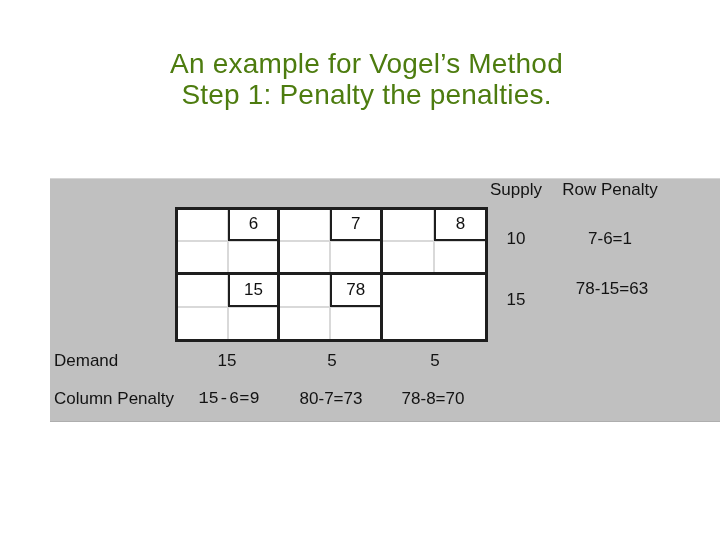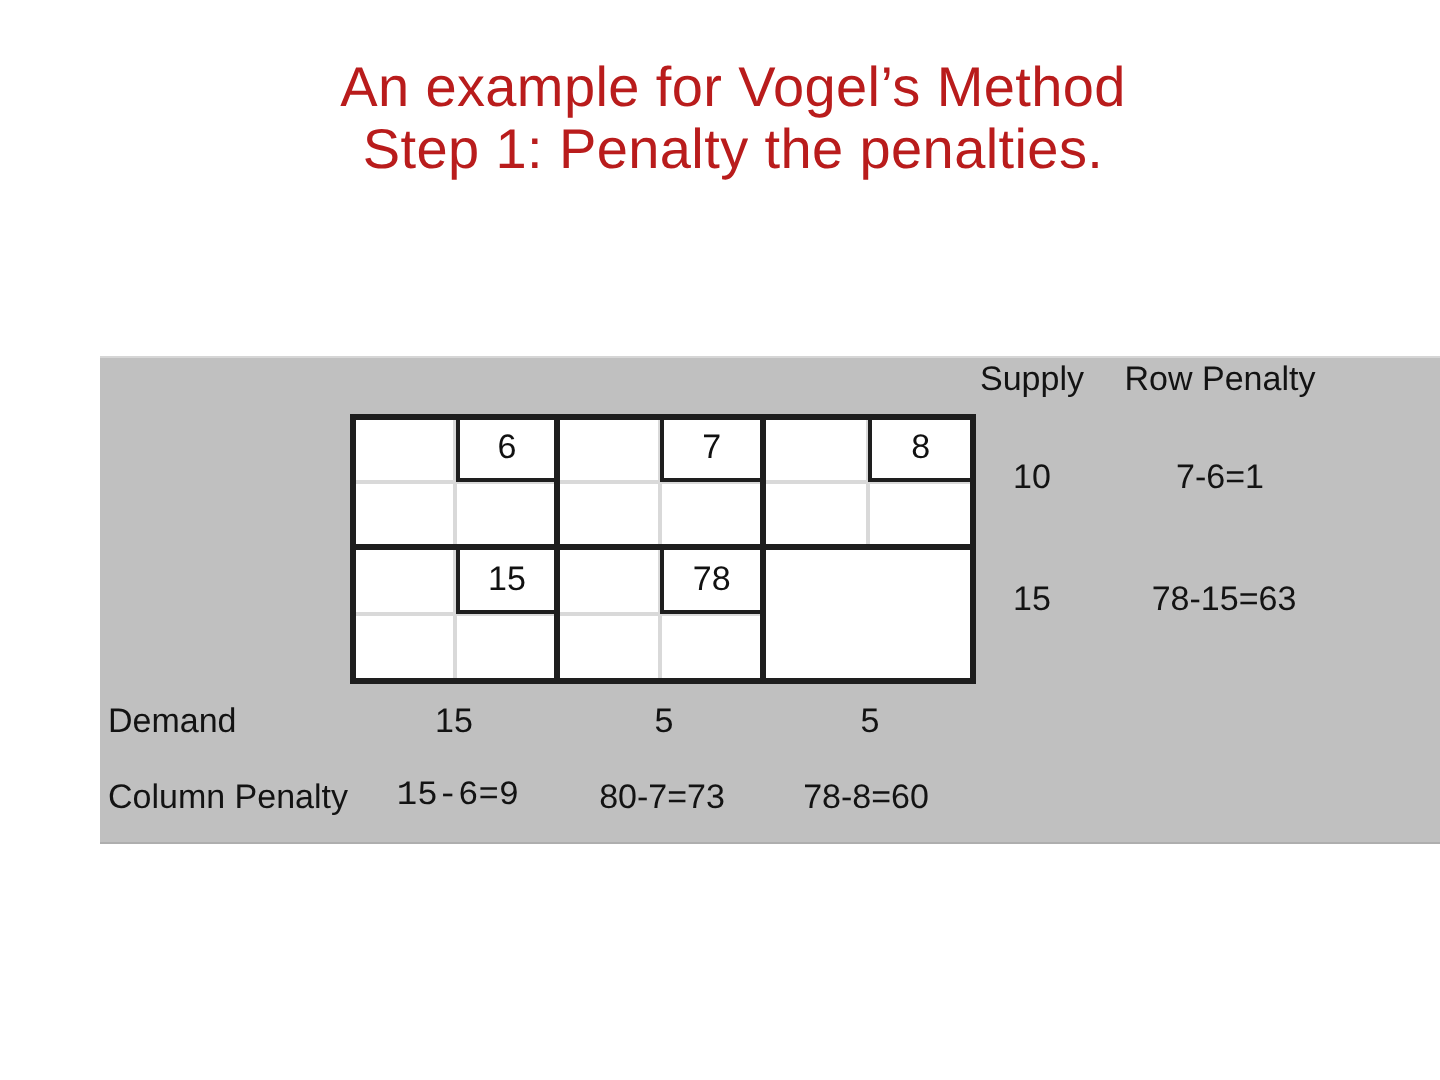--- a/index.html
+++ b/index.html
@@ -1,22 +1,22 @@
 <!DOCTYPE html>
 <html><head>
 <meta charset="utf-8">
 <style>
   * { margin:0; padding:0; box-sizing:border-box; }
   html,body { width:720px; height:540px; background:#ffffff; overflow:hidden;
               font-family:"Liberation Sans", sans-serif; color:#0d0d0d; }
   .slide { position:relative; width:720px; height:540px; background:#ffffff; }
 
   
-  .title { position:absolute; top:28px; left:0; width:720px; padding-left:13px;
-           text-align:center; font-size:28px; line-height:31px; color:#b91c1c;
+  .title { position:absolute; top:48px; left:0; width:720px; padding-left:13px;
+           text-align:center; font-size:28px; line-height:31px; color:#4d7c0f;
            letter-spacing:0.2px; }
 
   
   .panel { position:absolute; left:50px; top:178px; width:686px; height:244px;
            background:#c0c0c0; font-size:17px; line-height:18px; color:#131313;
            box-shadow: inset 0 1px 0 #d6d6d6, inset 0 -1px 0 #aeaeae; }
 
   .ptext { position:absolute; white-space:nowrap; }
   .cval  { position:absolute; white-space:nowrap; transform:translateX(-50%); }
 
@@ -74,26 +74,26 @@
       <div class="cell">
         <div class="costbox">
           <span>78</span>
         </div>
       </div>
     </div>
 
     <span class="cval" style="left:466px; top:52px;">10</span>
     <span class="cval" style="left:560px; top:52px;">7-6=1</span>
     <span class="cval" style="left:466px; top:113px;">15</span>
-    <span class="cval" style="left:562px; top:113px;">78-15=63</span>
+    <span class="cval" style="left:562px; top:102px;">78-15=63</span>
 
     <span class="ptext" style="left:4px; top:174px;">Demand</span>
     <span class="cval" style="left:177px; top:174px;">15</span>
     <span class="cval" style="left:282px; top:174px;">5</span>
     <span class="cval" style="left:385px; top:174px;">5</span>
 
     <span class="ptext" style="left:4px; top:212px;">Column Penalty</span>
     <span class="cval" style="left:179px; top:212px;font-family:Liberation Mono, monospace;">15-6=9</span>
     <span class="cval" style="left:281px; top:212px;">80-7=73</span>
-    <span class="cval" style="left:383px; top:212px;">78-8=60</span>
+    <span class="cval" style="left:383px; top:212px;">78-8=70</span>
 
   </div>
 </div>
 
 </body></html>

